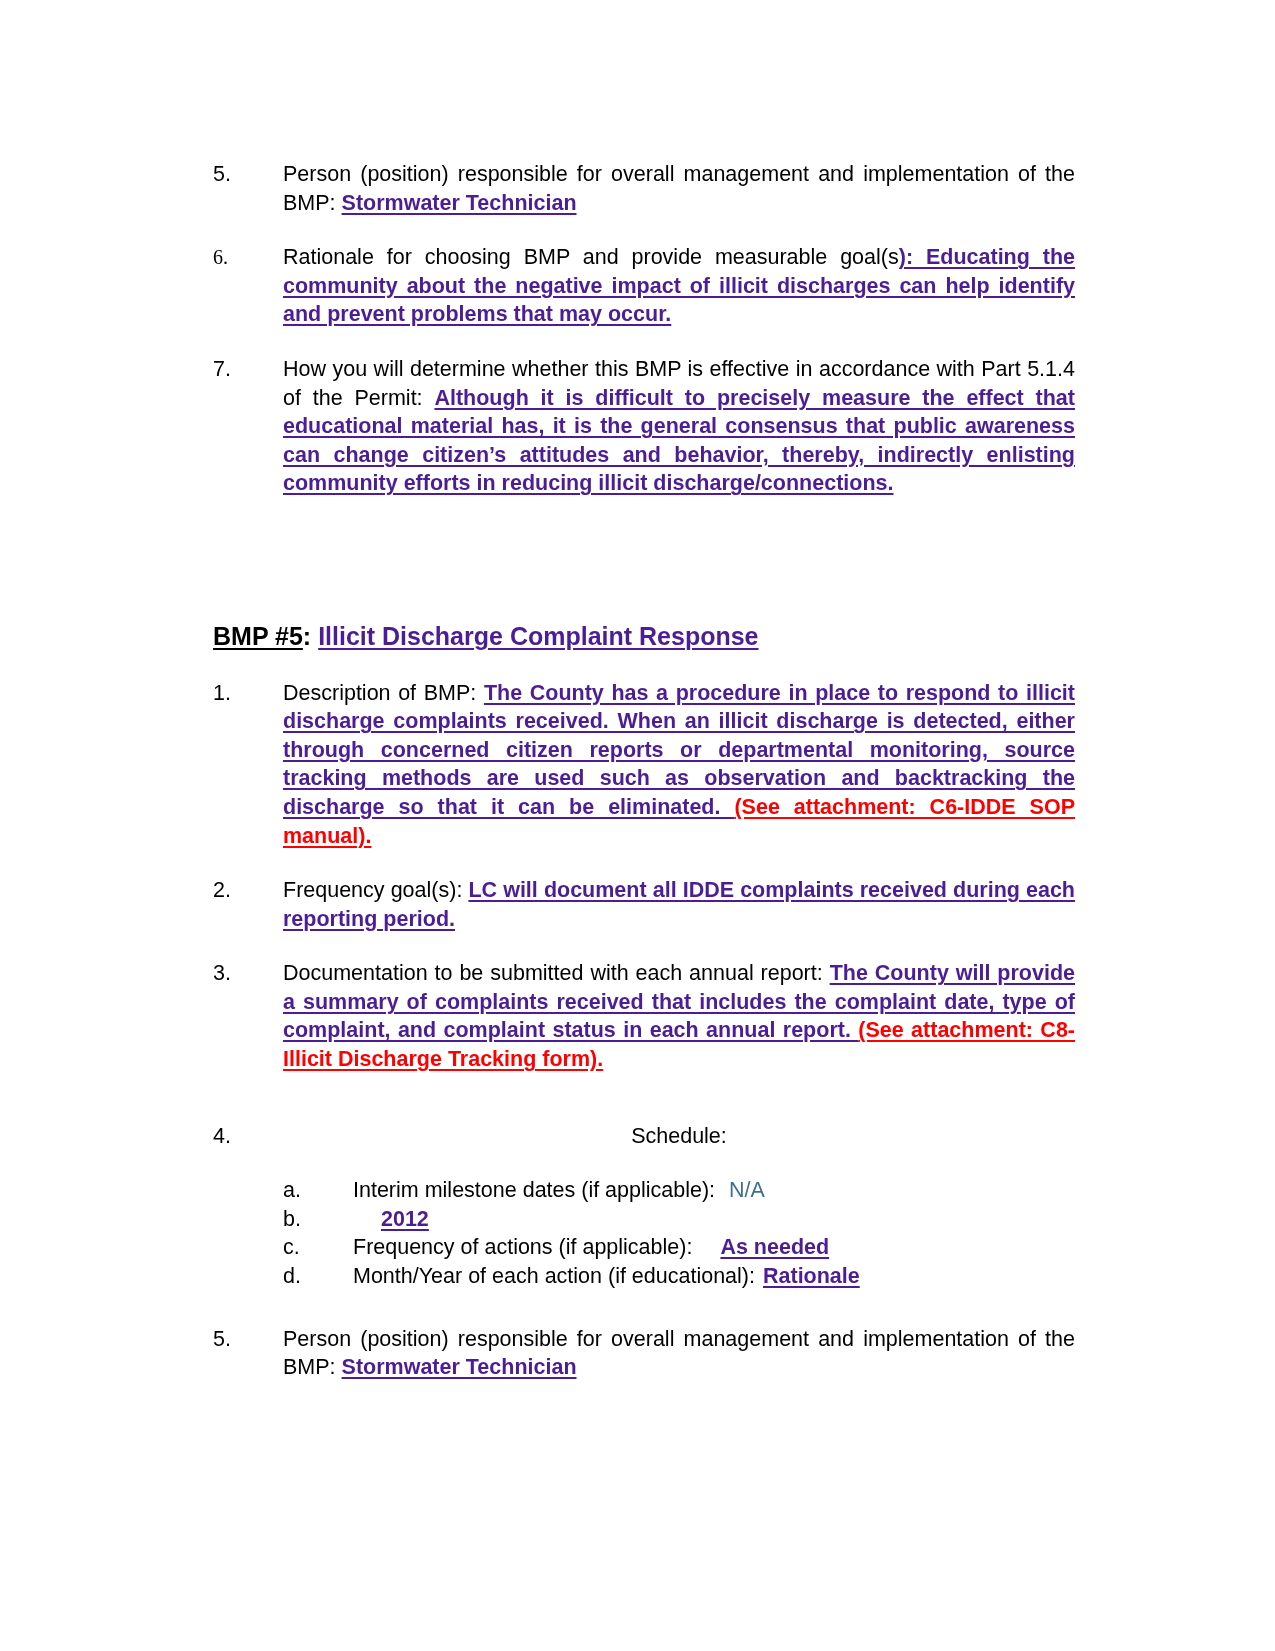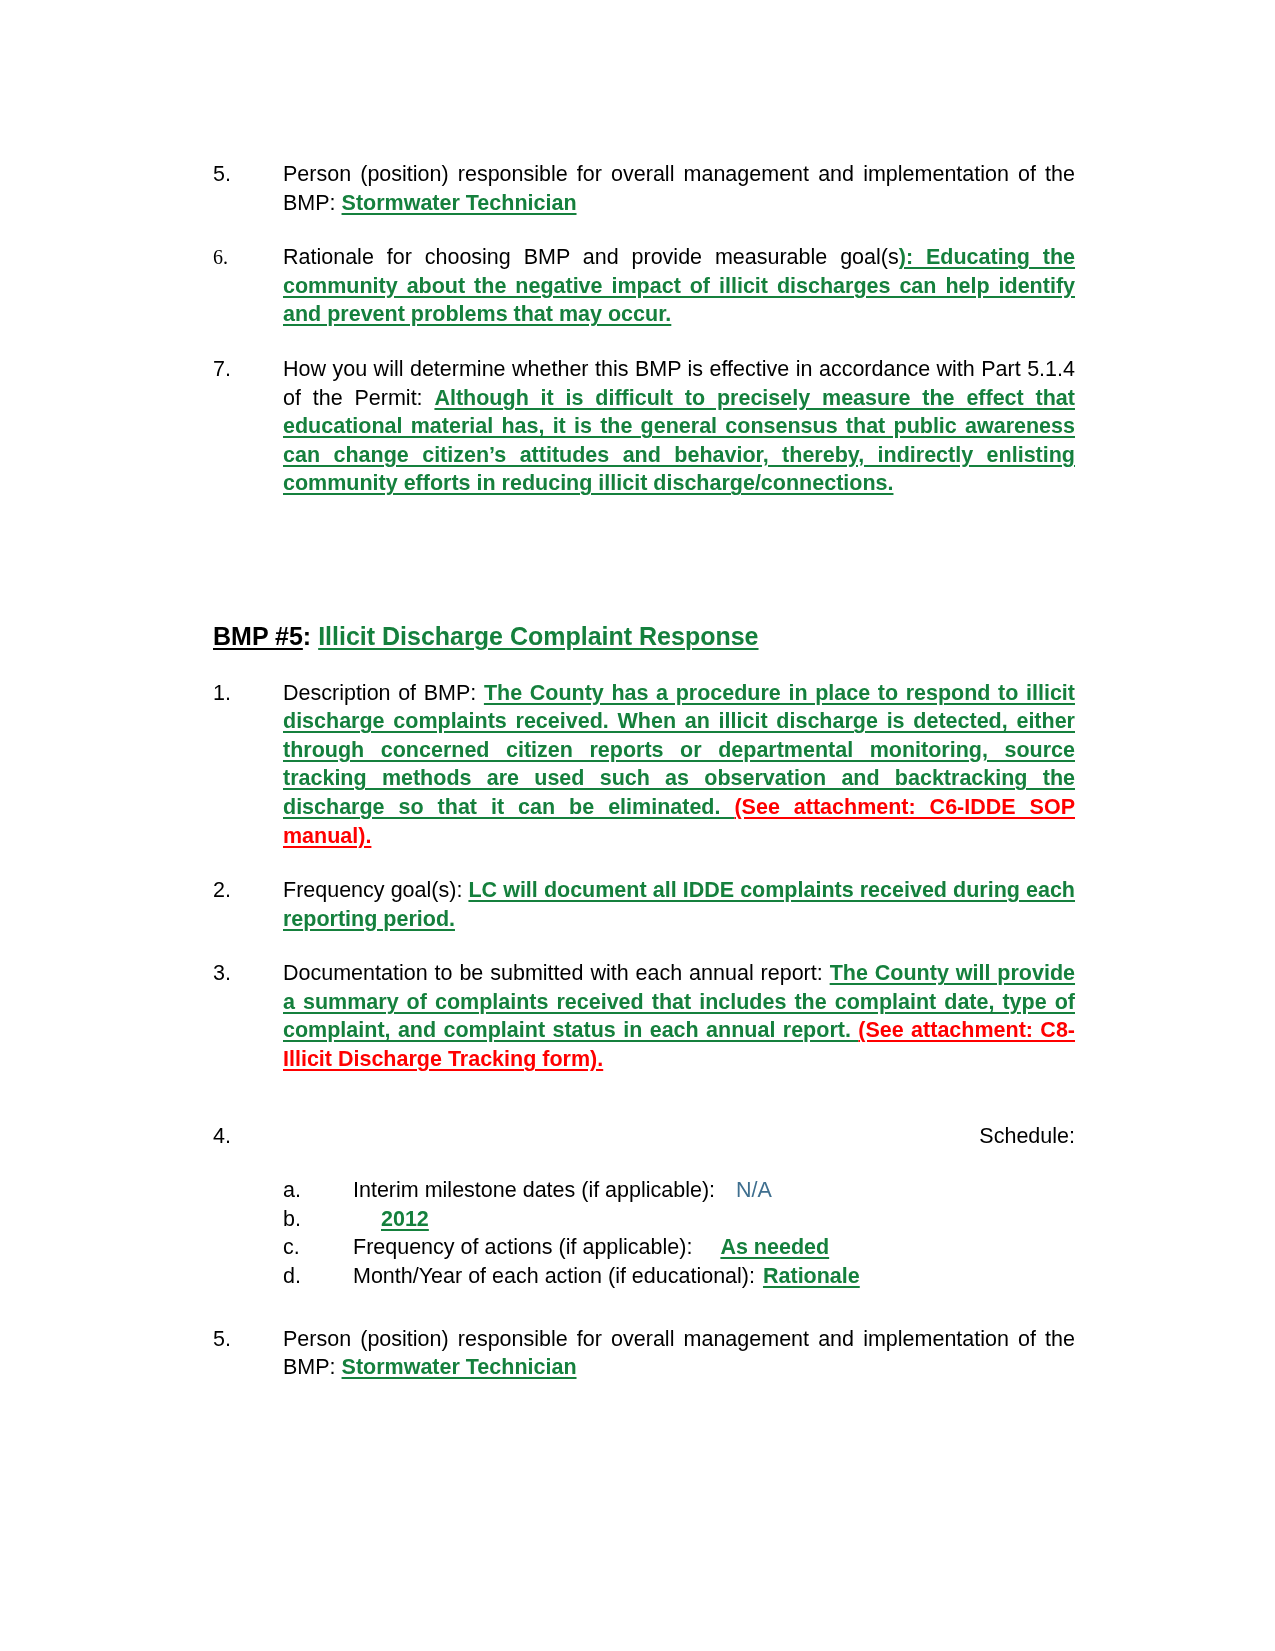--- a/index.html
+++ b/index.html
@@ -46,39 +46,38 @@
   .item .num.serif {
     font-family: "Liberation Serif", serif;
     font-size: 20px;
   }
   .item .body {
     flex: 1 1 auto;
     text-align: justify;
     text-justify: inter-word;
   }
   .item .body.nojustify {
-    text-align: right;
+    text-align: center;
   }
   
   .plain {
     color: #000000;
     font-weight: normal;
   }
   .blue {
-    color: #15803d;
+    color: #4c1d95;
     font-weight: bold;
     text-decoration: underline;
     text-decoration-thickness: 1.5px;
     text-underline-offset: 2.5px;
   }
   .blue-light {
     color: #3F6F8F;
     font-weight: normal;
     text-decoration: none;
-    margin-left: 7px;
   }
   .red {
     color: #FF0000;
     font-weight: bold;
     text-decoration: underline;
     text-decoration-thickness: 1.5px;
     text-underline-offset: 2.5px;
   }
   .black-bold-u {
     color: #000000;

